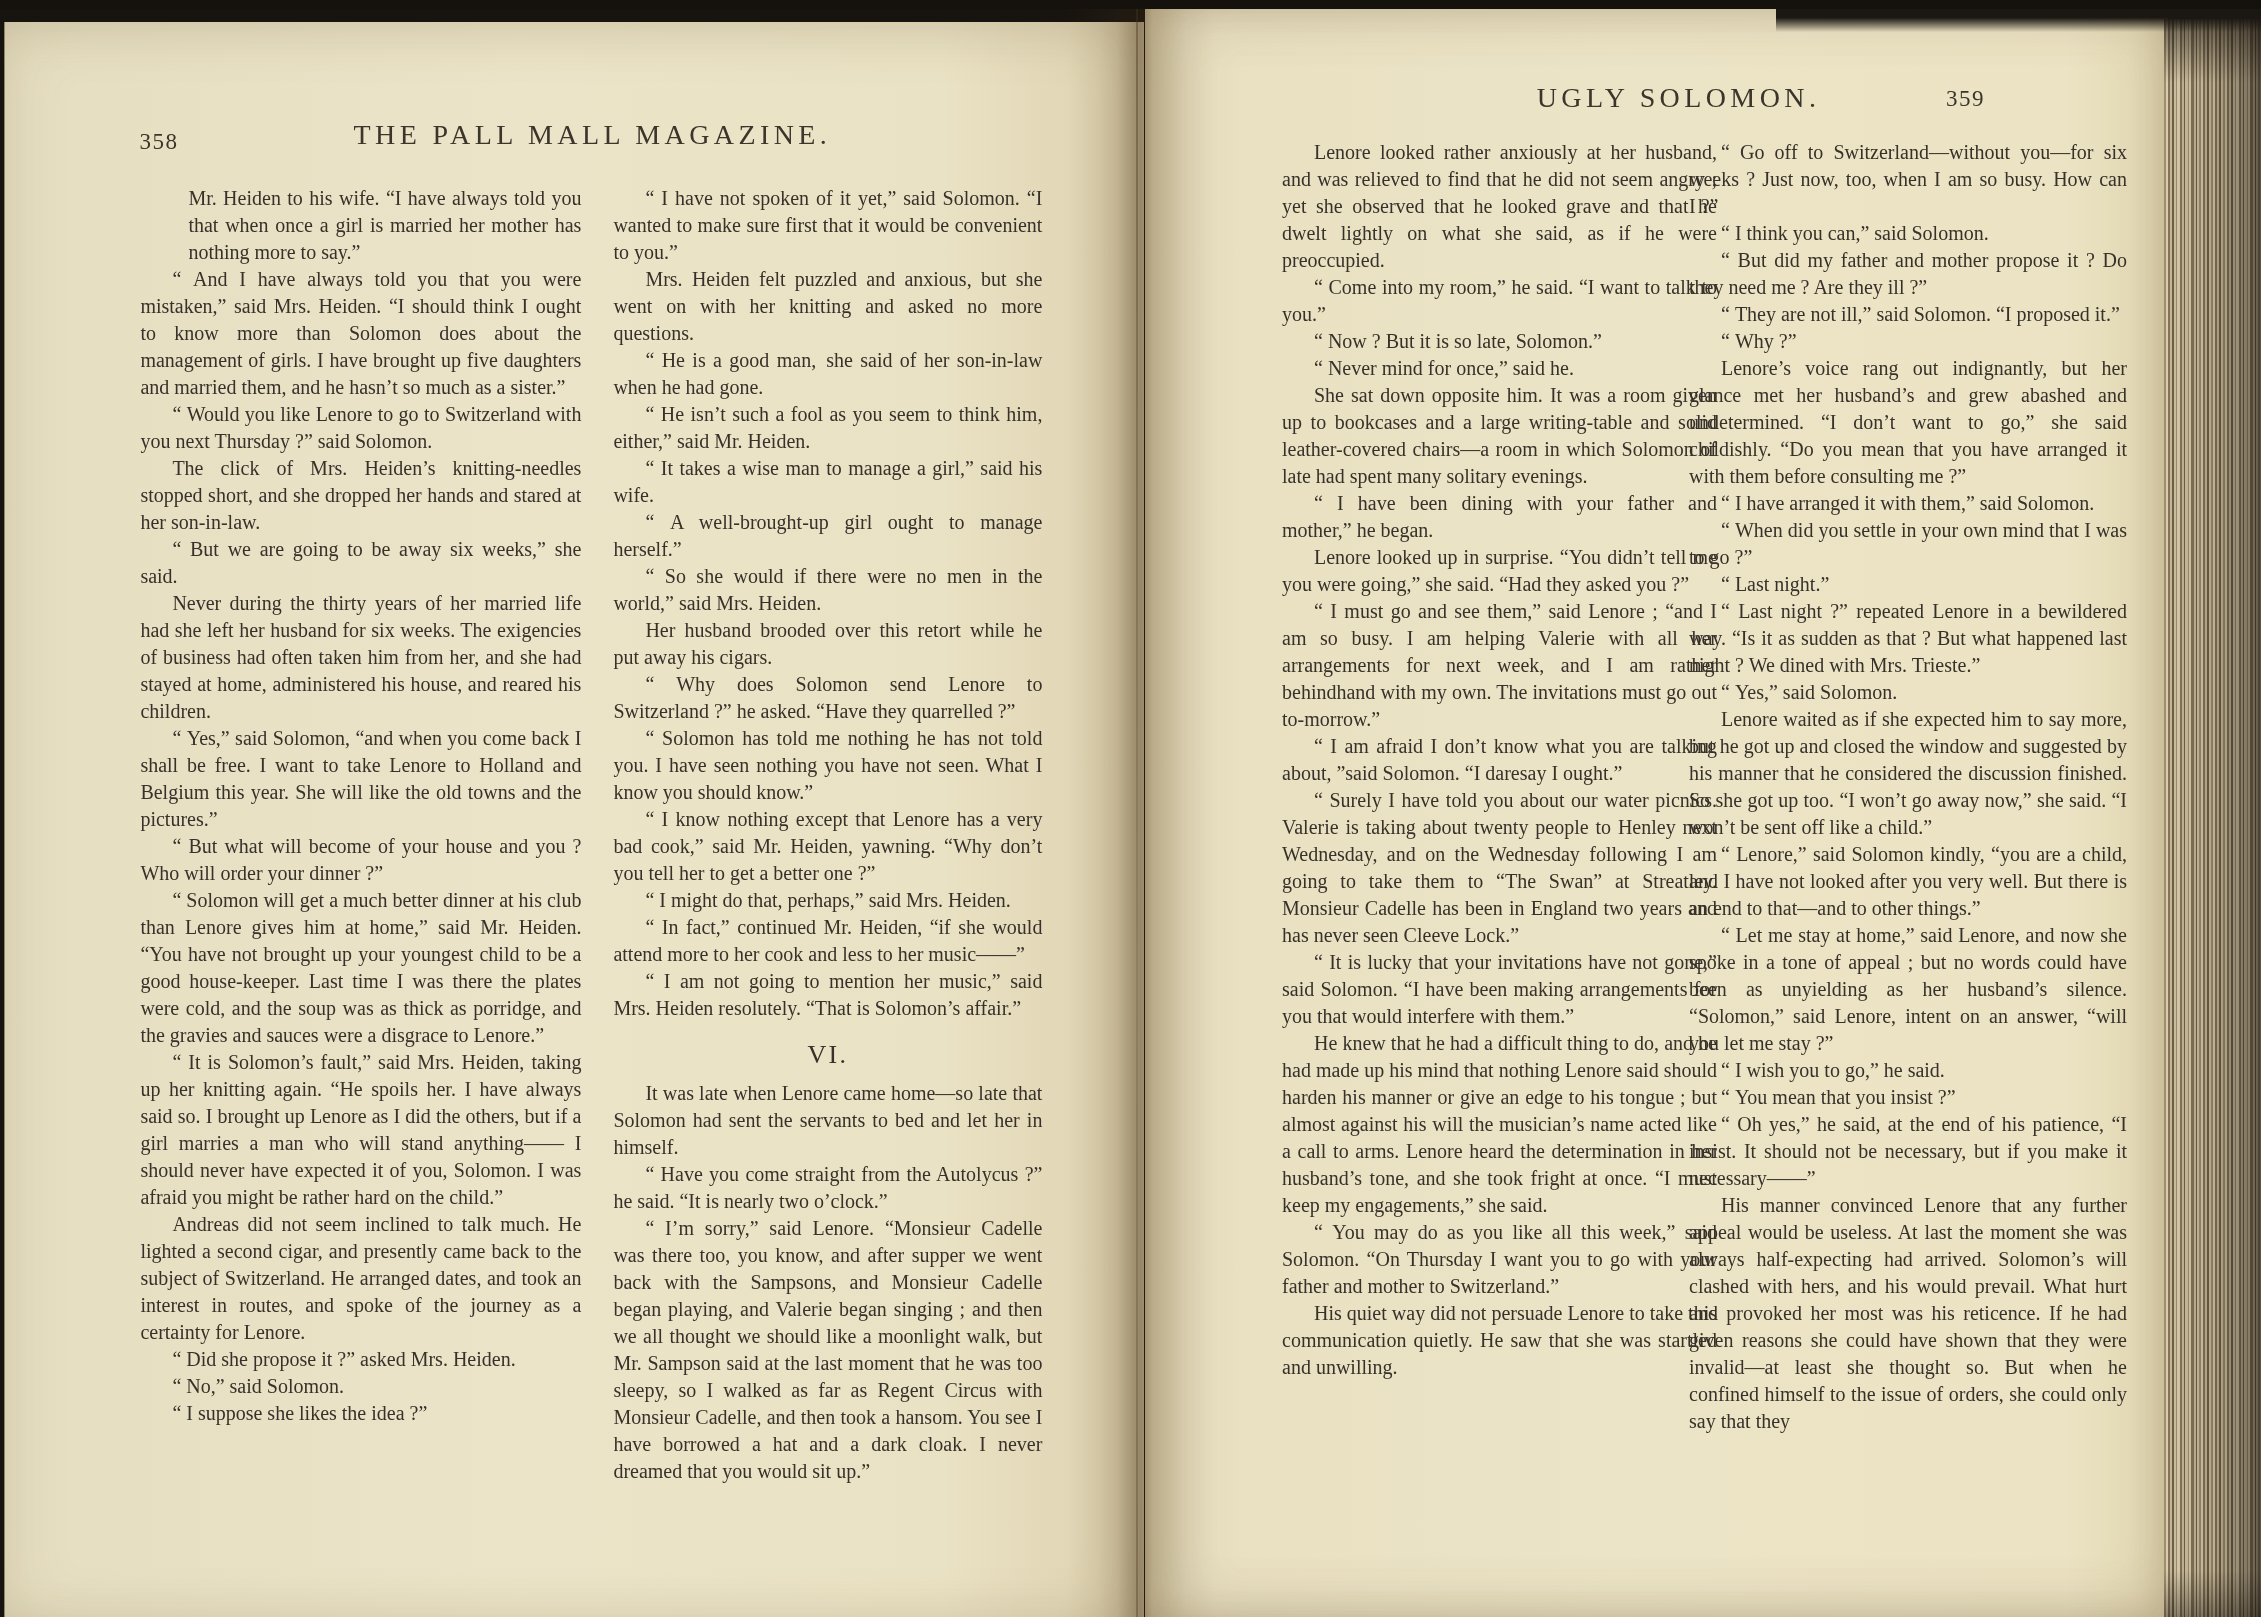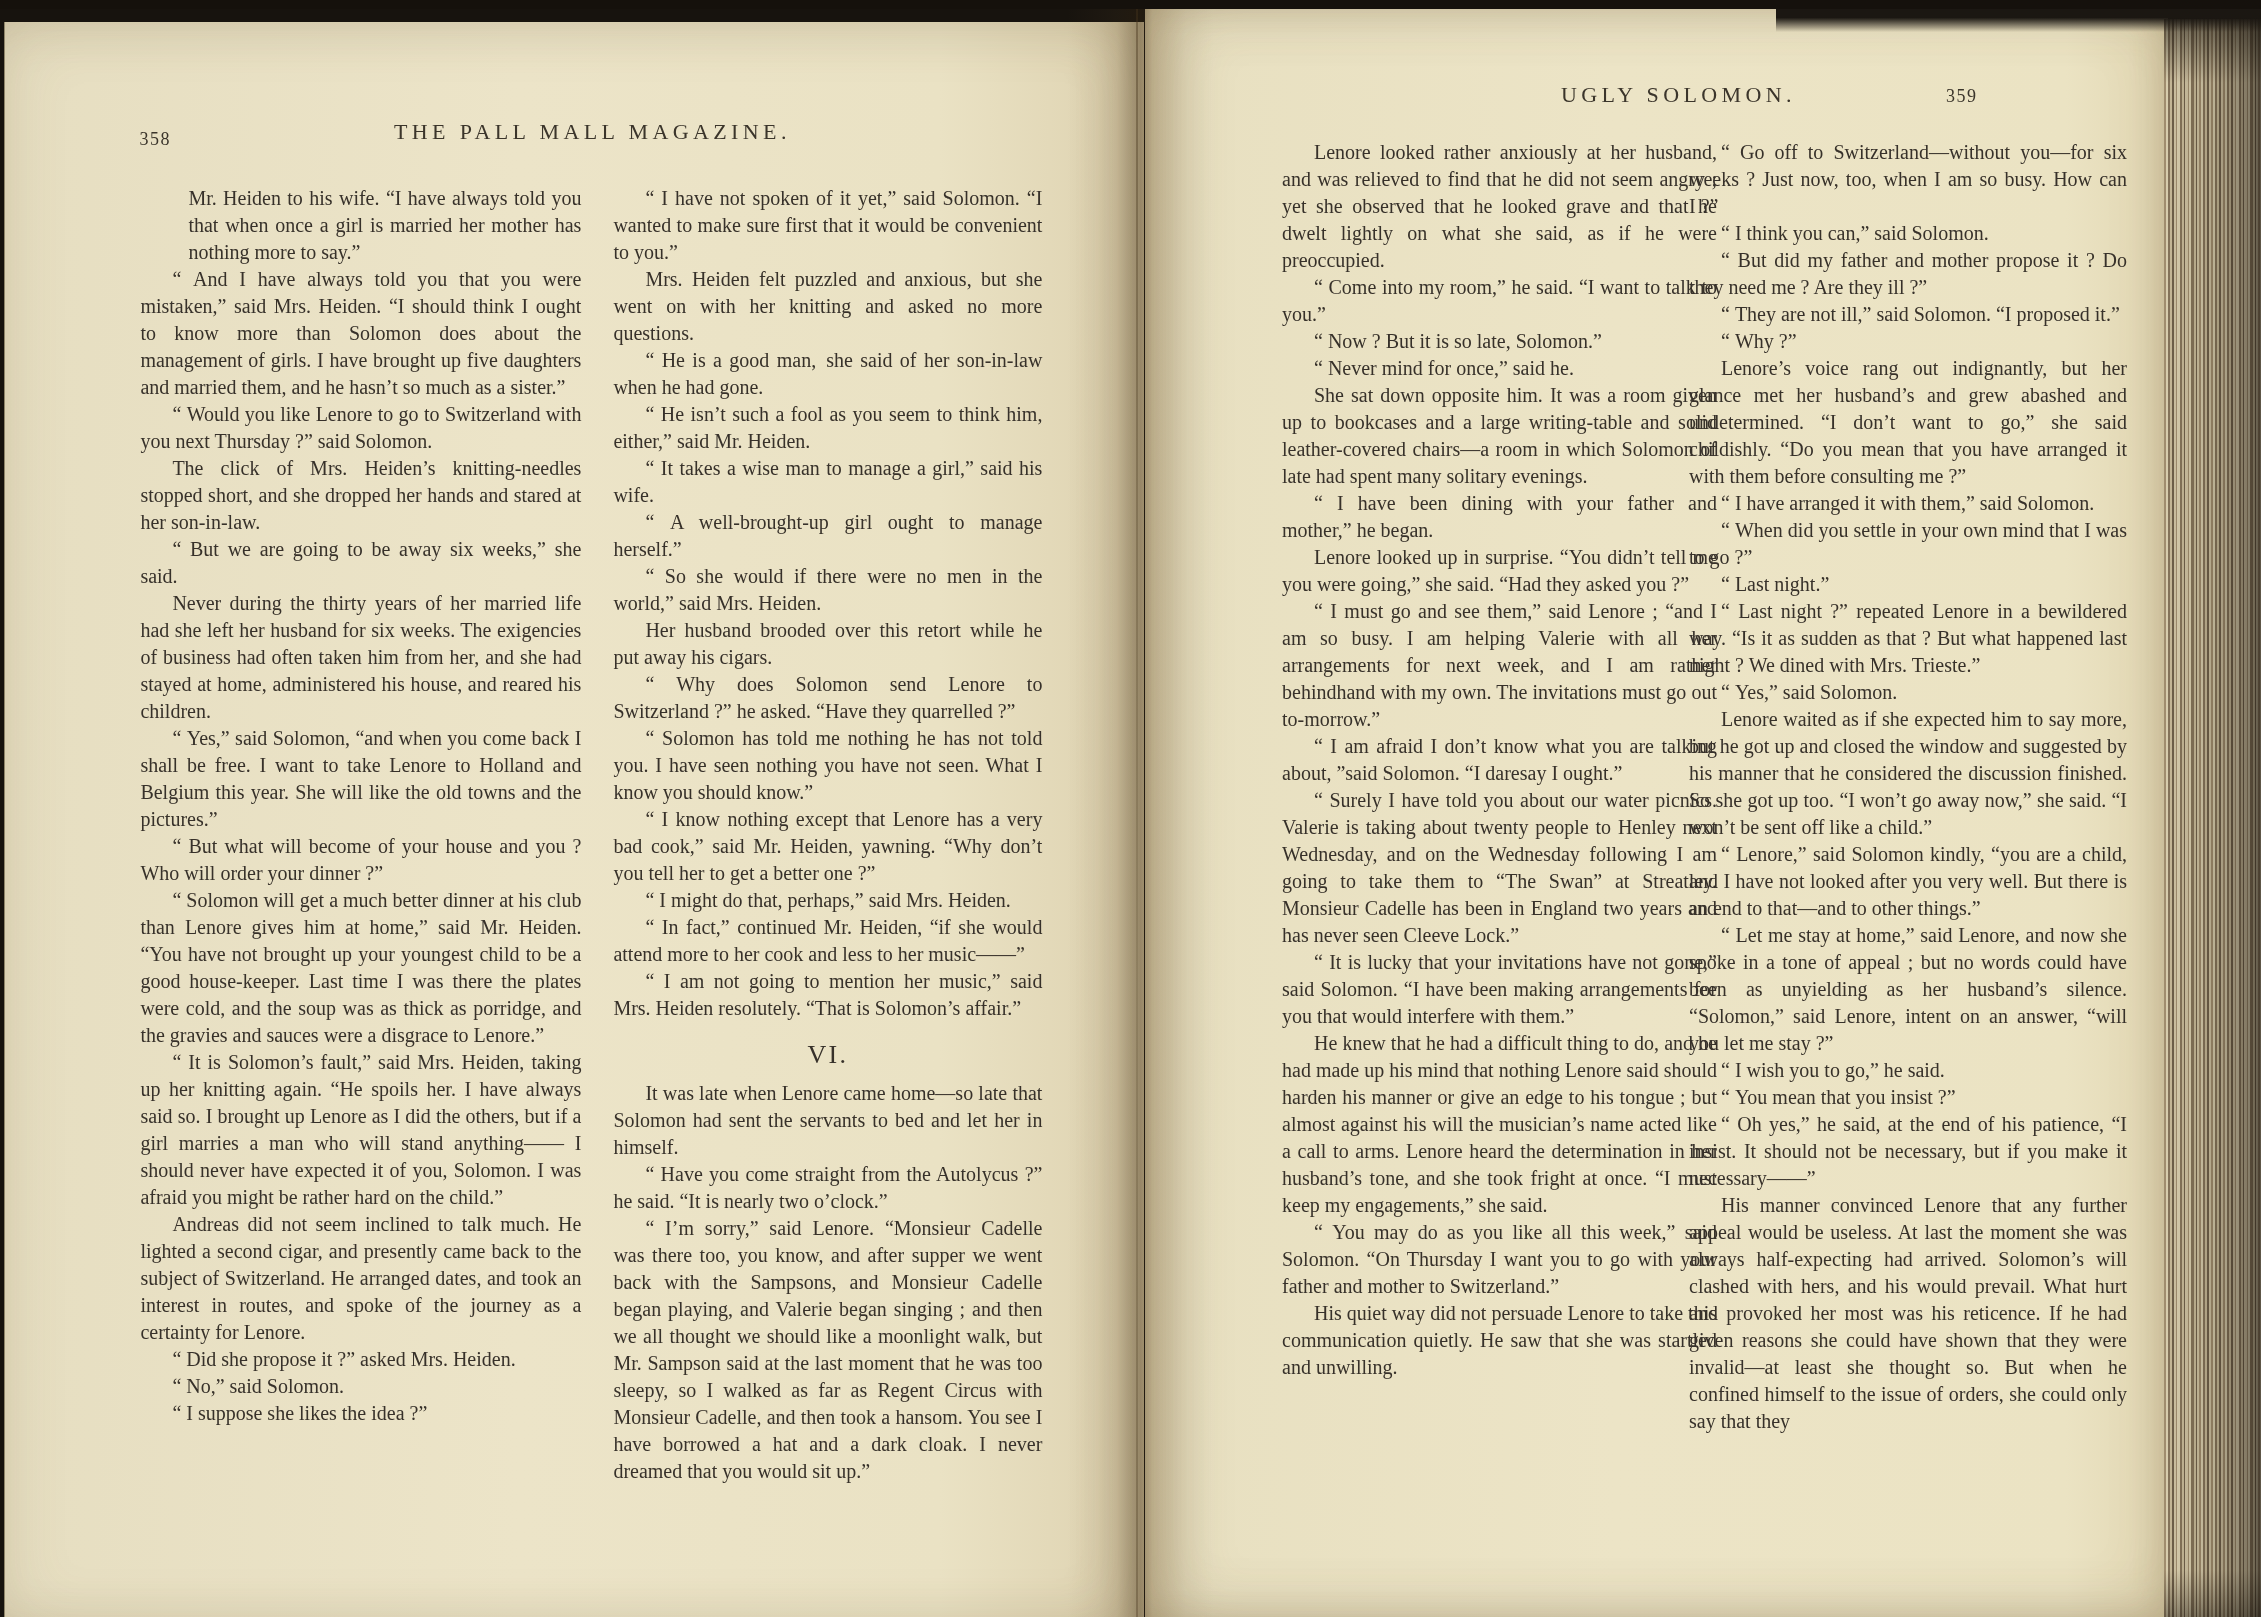--- a/index.html
+++ b/index.html
@@ -42,22 +42,22 @@
                linear-gradient(to bottom, rgba(18,14,9,.55) 0%, rgba(18,14,9,0) 4%, rgba(18,14,9,0) 97%, rgba(18,14,9,.4) 100%);
   }
   .corner-dark {
     position:absolute; right:0; top:0; width:485px; height:32px; z-index:7; pointer-events:none;
     background:linear-gradient(to bottom, #1b1712 55%, rgba(27,23,18,0) 100%);
   }
   .top-edge {
     position:absolute; left:0; top:0; width:2261px; height:8.8px; z-index:7; pointer-events:none;
     background:#15110c;
   }
-  .run-head { position:absolute; text-align:center; font-size:22px; letter-spacing:4.4px; color:#3b352b; white-space:nowrap; }
-  .pg-num  { position:absolute; font-size:18px; letter-spacing:1.5px; color:#3b352b; }
+  .run-head { position:absolute; text-align:center; font-size:28px; letter-spacing:4.4px; color:#3b352b; white-space:nowrap; }
+  .pg-num  { position:absolute; font-size:23px; letter-spacing:1.5px; color:#3b352b; }
   .col {
     position:absolute; text-align:justify; font-size:20px; line-height:27px;
     color:#37312a; hyphens:auto; -webkit-hyphens:auto;
   }
   .para { margin:0; text-indent:32px; }
   [data-flush-first] .para:first-child { text-indent:0;margin-left:48px; }
   .section-heading {
     text-align:center; text-indent:0; font-size:26px; letter-spacing:2.2px;
     margin:19px 0 11.8px 0; color:#37312a;
   }

